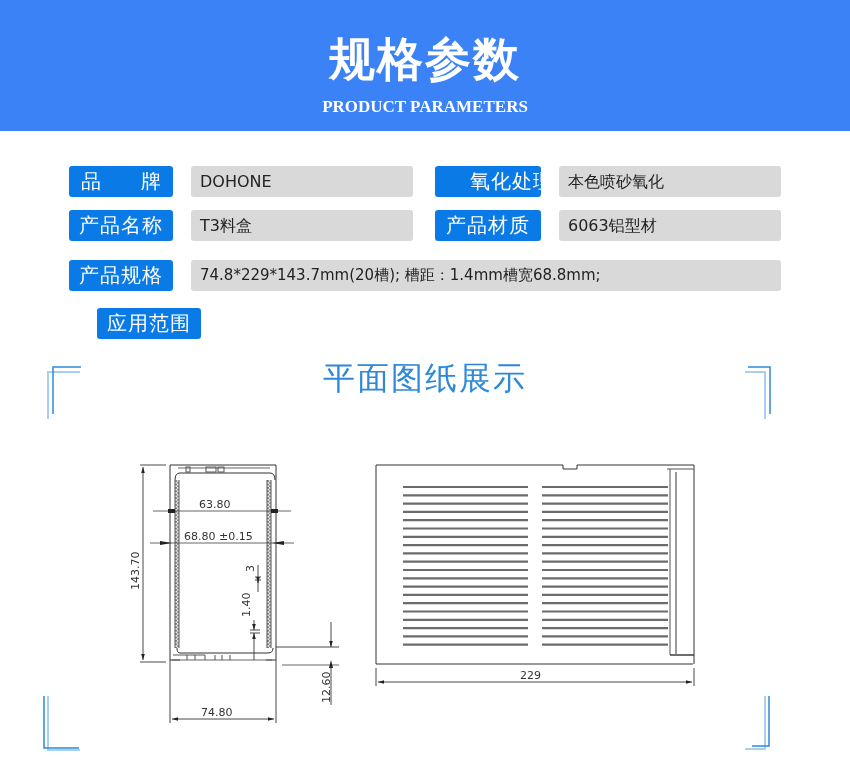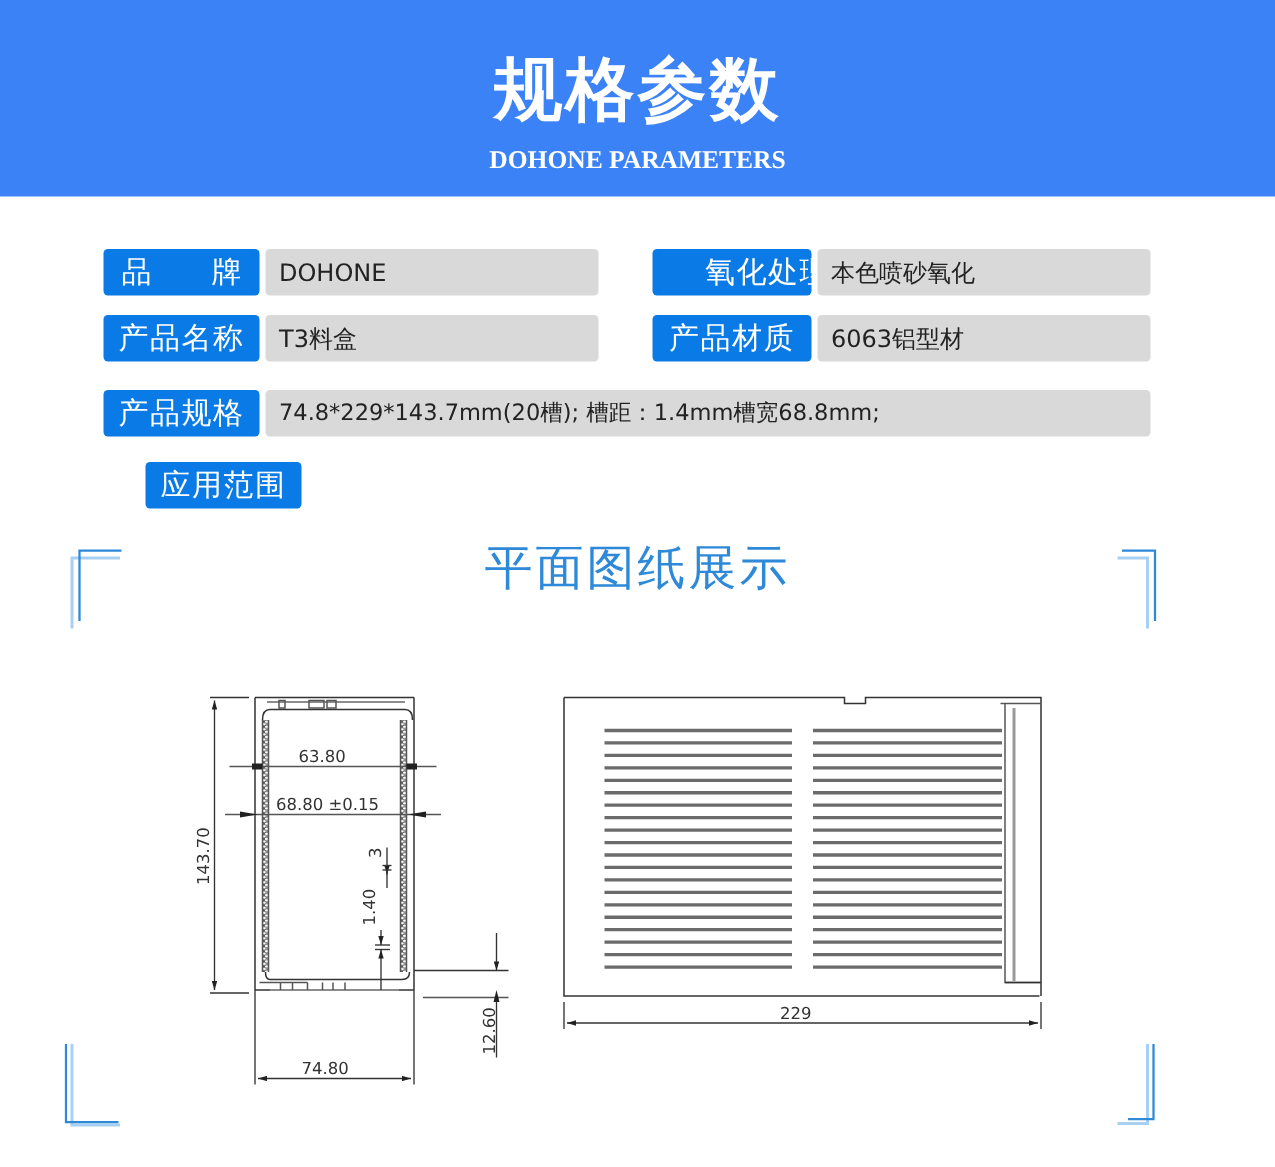--- a/index.html
+++ b/index.html
@@ -25,40 +25,40 @@
       position: absolute; height: 31px; display: flex; align-items: stretch;
     }
     .param-label {
       background: #0a7be6; color: #ffffff; border-radius: 3px;
       font-size: 20px; line-height: 31px; height: 31px; text-align: center;
       white-space: nowrap; letter-spacing: 1px;
       font-family: "DejaVu Sans", sans-serif;
     }
     .param-label.spaced { letter-spacing: 0; word-spacing: 0; display: flex; justify-content: space-between; padding: 0 12px; }
     .param-value {
-      background: #d9d9d9; color: #222222; border-radius: 3px; margin-left: 4px;
+      background: #d9d9d9; color: #222222; border-radius: 3px; margin-left: 18px;
       font-size: 16px; line-height: 31px; height: 31px; padding-left: 9px;
       white-space: nowrap; overflow: hidden;
       font-family: "DejaVu Sans", sans-serif;
     }
 
     .section-title {
       position: absolute; left: 0; width: 850px; top: 356px; text-align: center;
       color: #2e8ad8; font-size: 32px; line-height: 44px; letter-spacing: 2px;
       font-family: "DejaVu Sans", sans-serif; font-weight: normal;
     }
 
     .drawing-svg { position: absolute; left: 0; top: 0; }
   </style>
 </head>
 <body>
 
 <div class="header">
   <div class="header-title">规格参数</div>
-  <div class="header-subtitle">DOHONE PARAMETERS</div>
+  <div class="header-subtitle">PRODUCT PARAMETERS</div>
 </div>
 
 <div class="param-row" style="left:69px; top:166px;">
   <div class="param-label spaced" style="width:104px;">
     <span>品</span>
     <span>牌</span>
   </div>
   <div class="param-value" style="width:222px;">DOHONE</div>
 </div>
 

